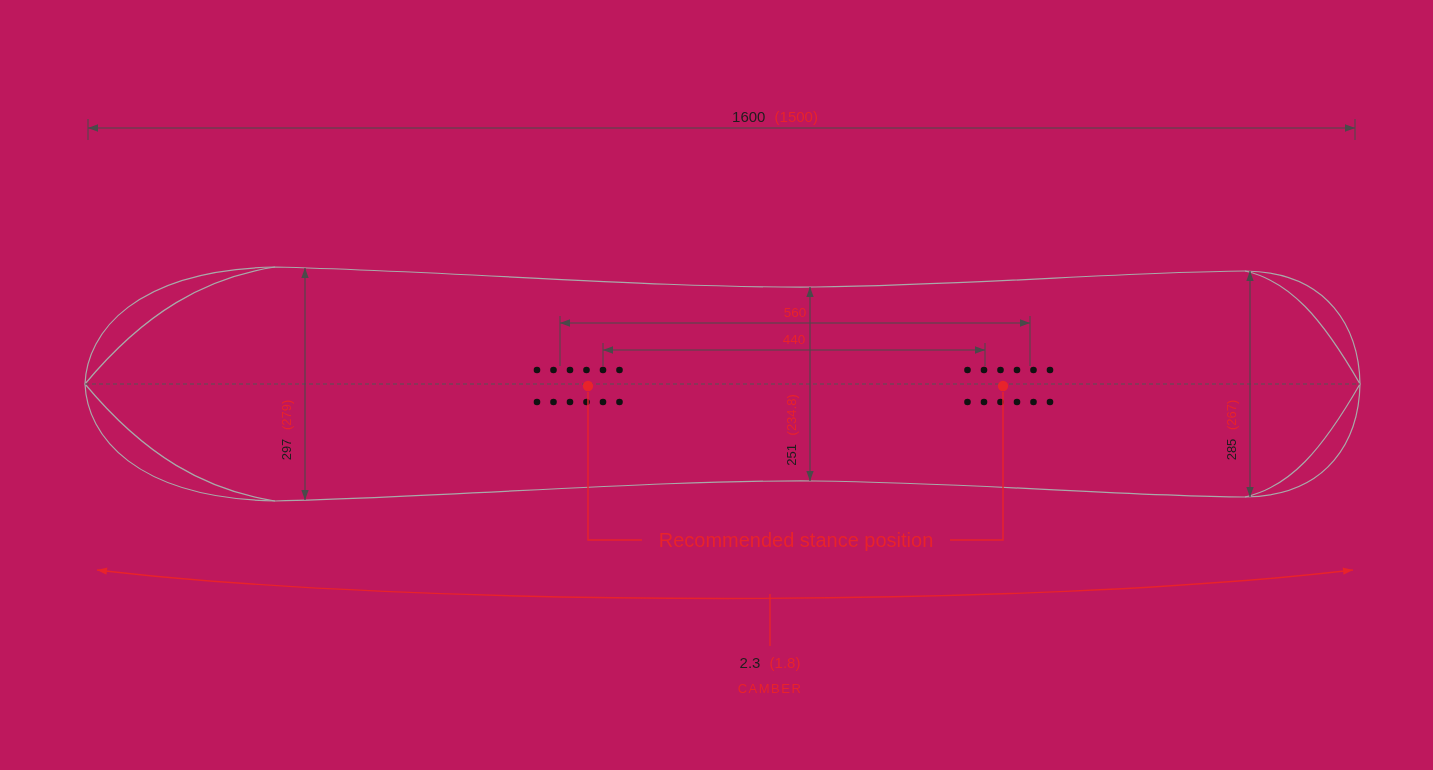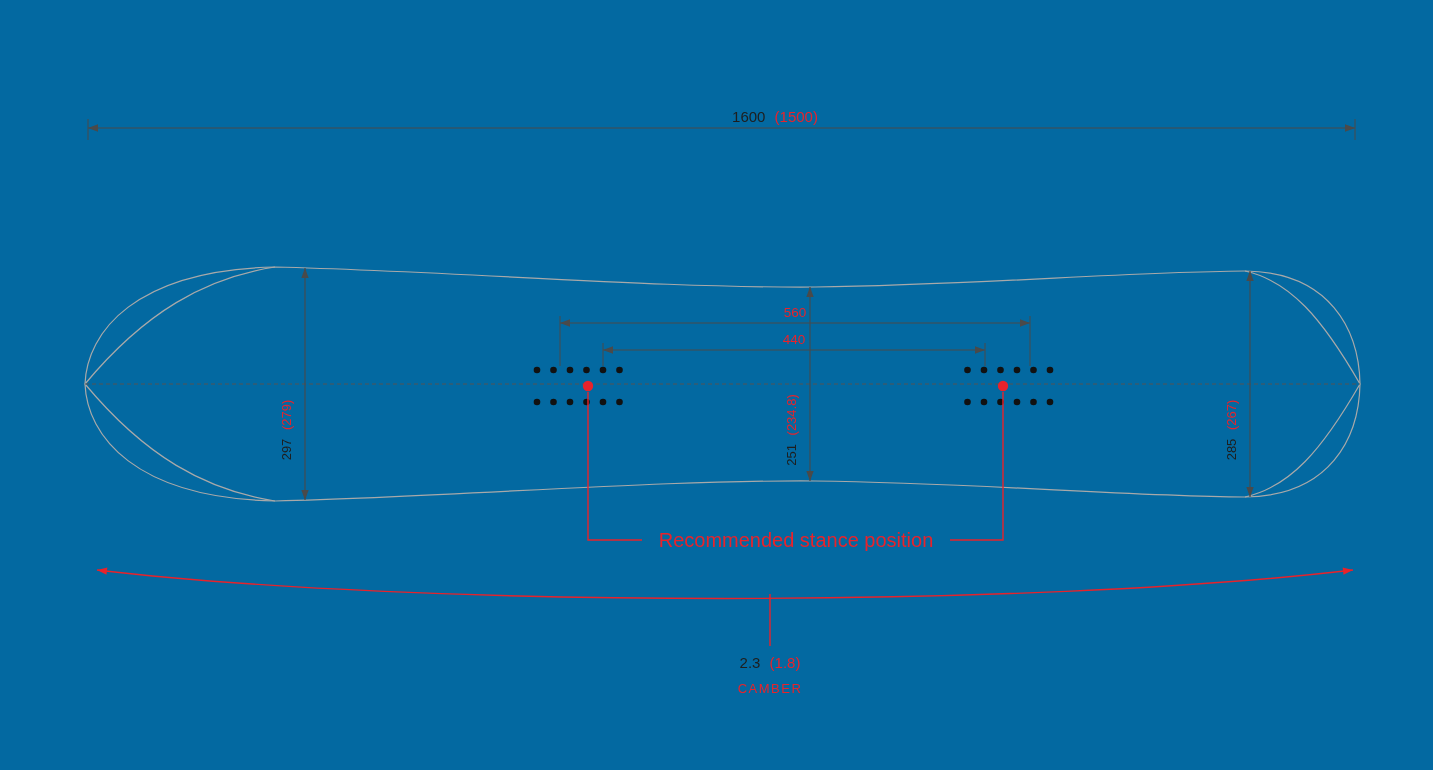--- a/index.html
+++ b/index.html
@@ -4,21 +4,21 @@
 <style>
   html, body {
     margin: 0;
     padding: 0;
     background: #ffffff;
   }
   .stage {
     position: relative;
     width: 1433px;
     height: 770px;
-    background: #0369a1;
+    background: #be185d;
     overflow: hidden;
     font-family: "Liberation Sans", sans-serif;
   }
   svg text {
     font-family: "Liberation Sans", sans-serif;
   }
   .t-dark  { fill: #1e1e1e; }
   .t-red   { fill: #e8232b; }
   .dim-line { stroke: #4a4a4a; stroke-width: 1.1; fill: none; }
   .ext-line { stroke: #4a4a4a; stroke-width: 1;   fill: none; }

